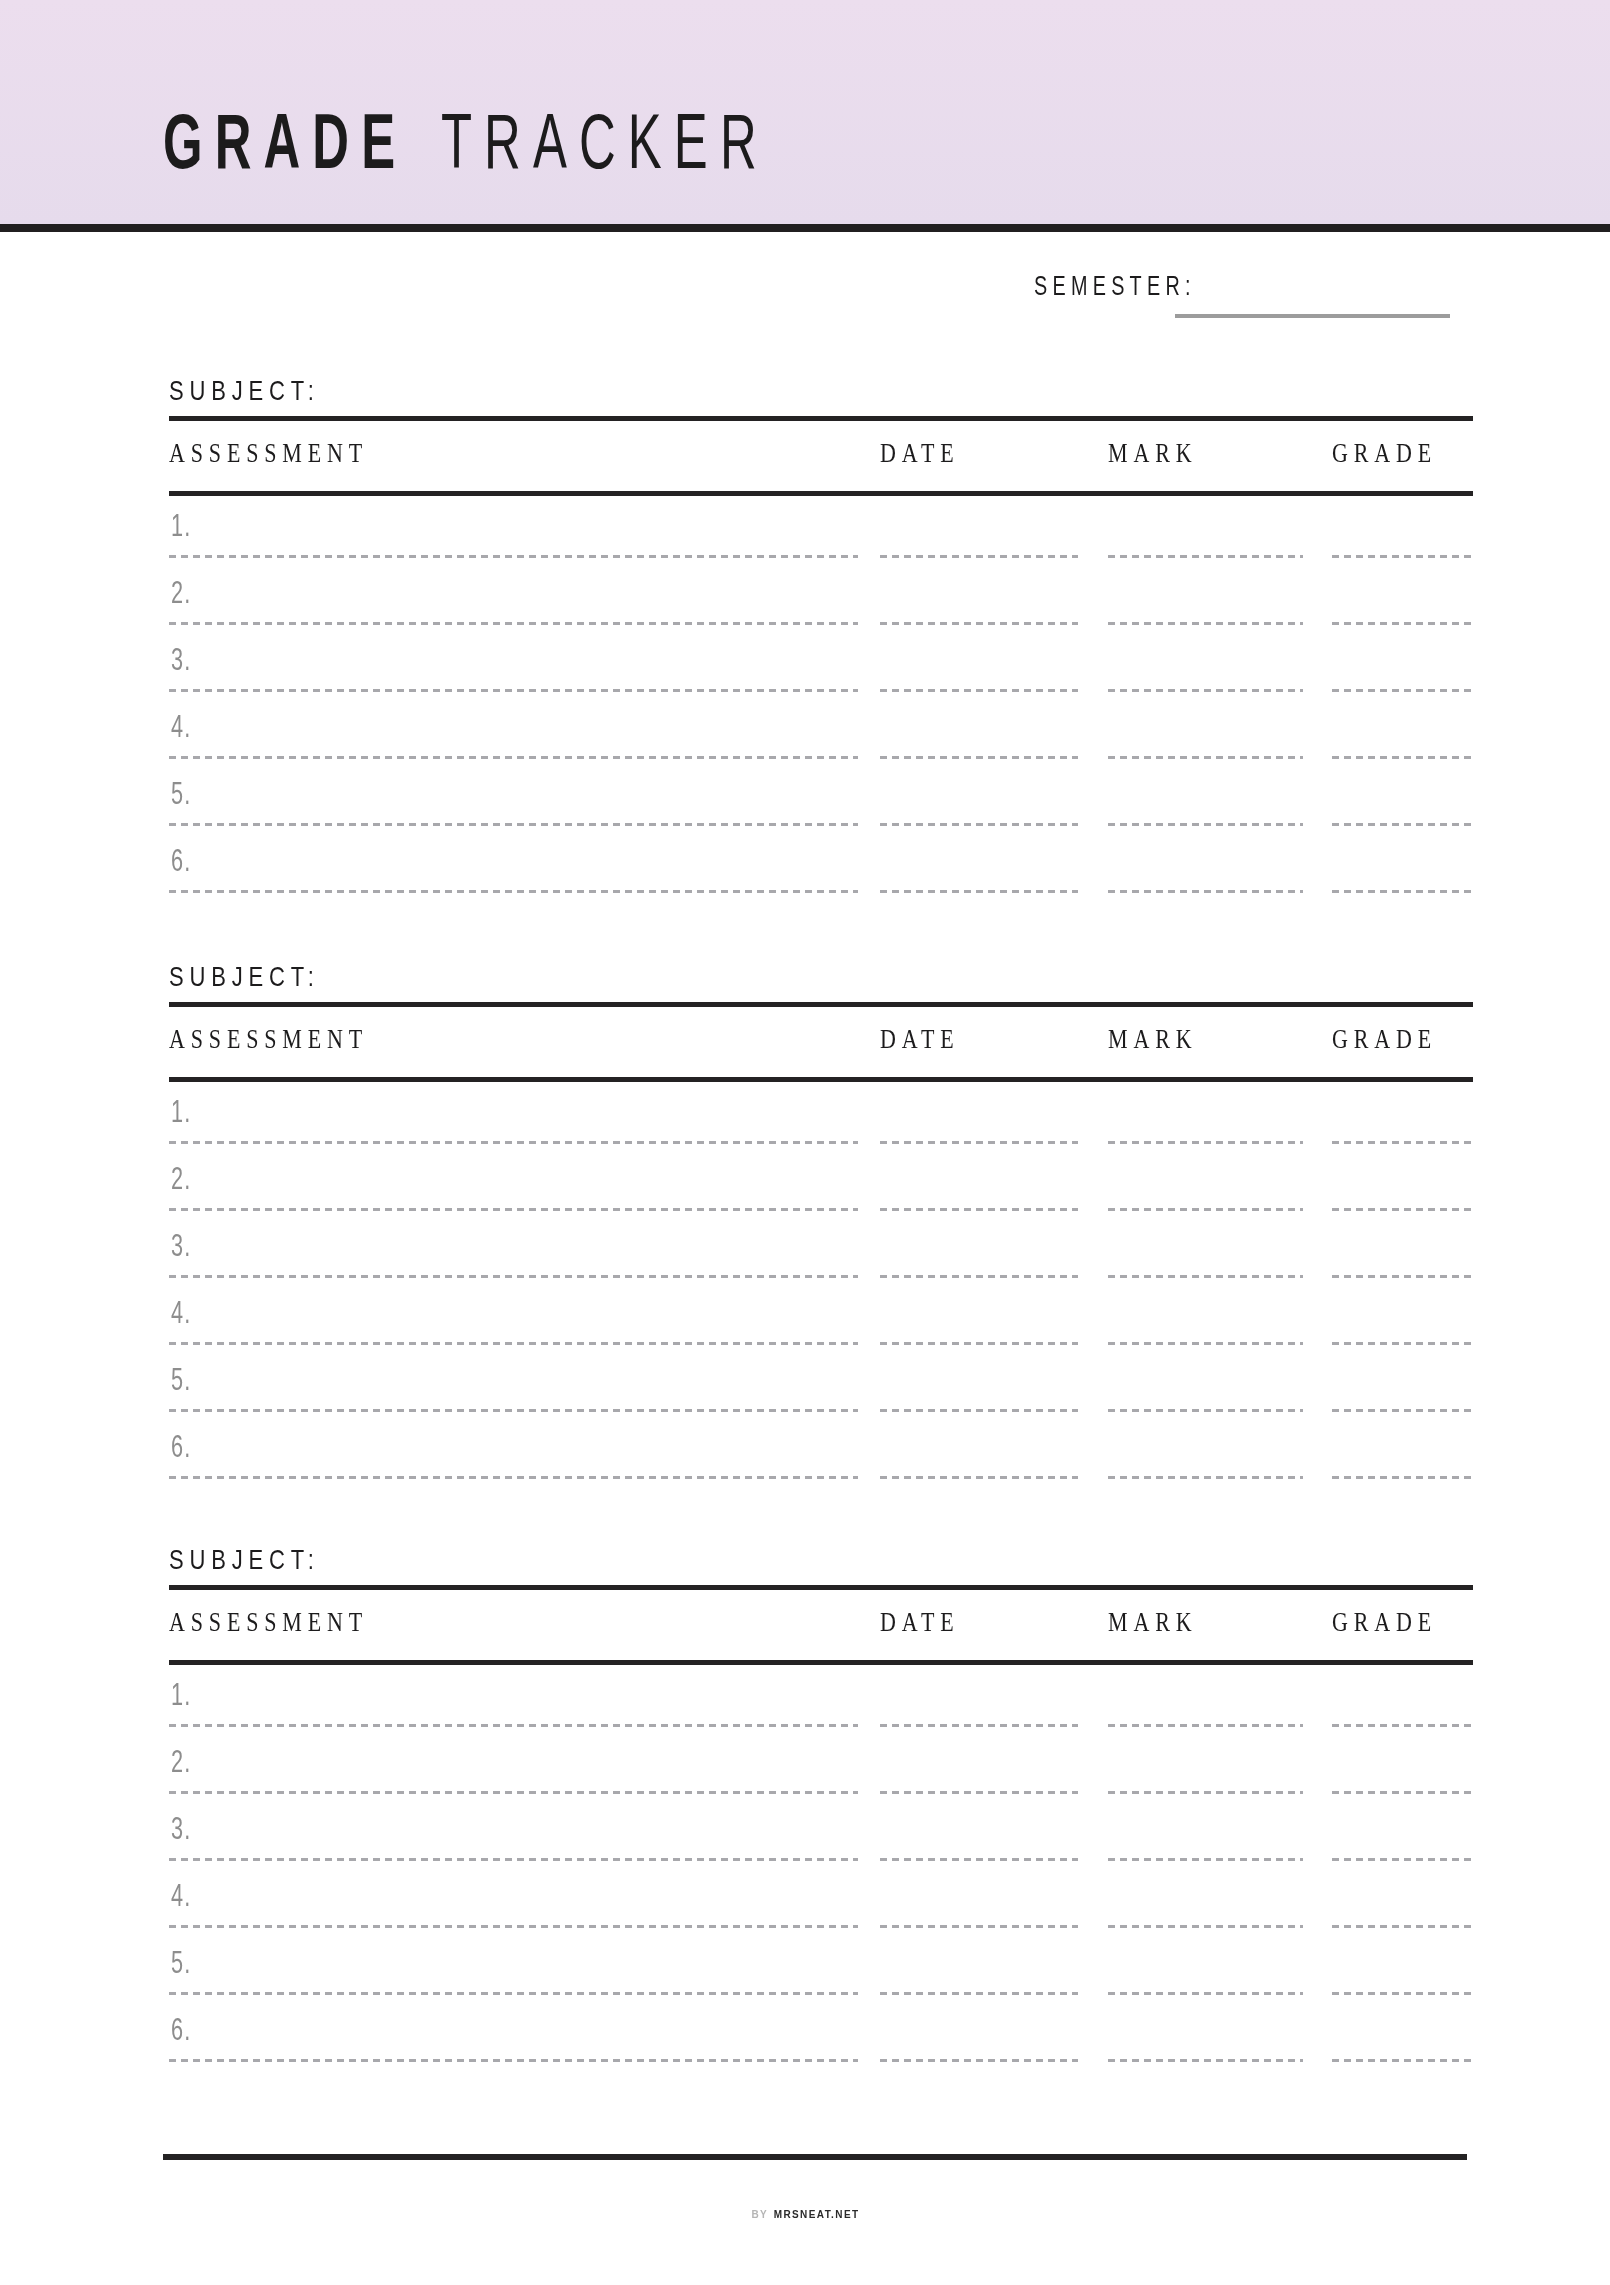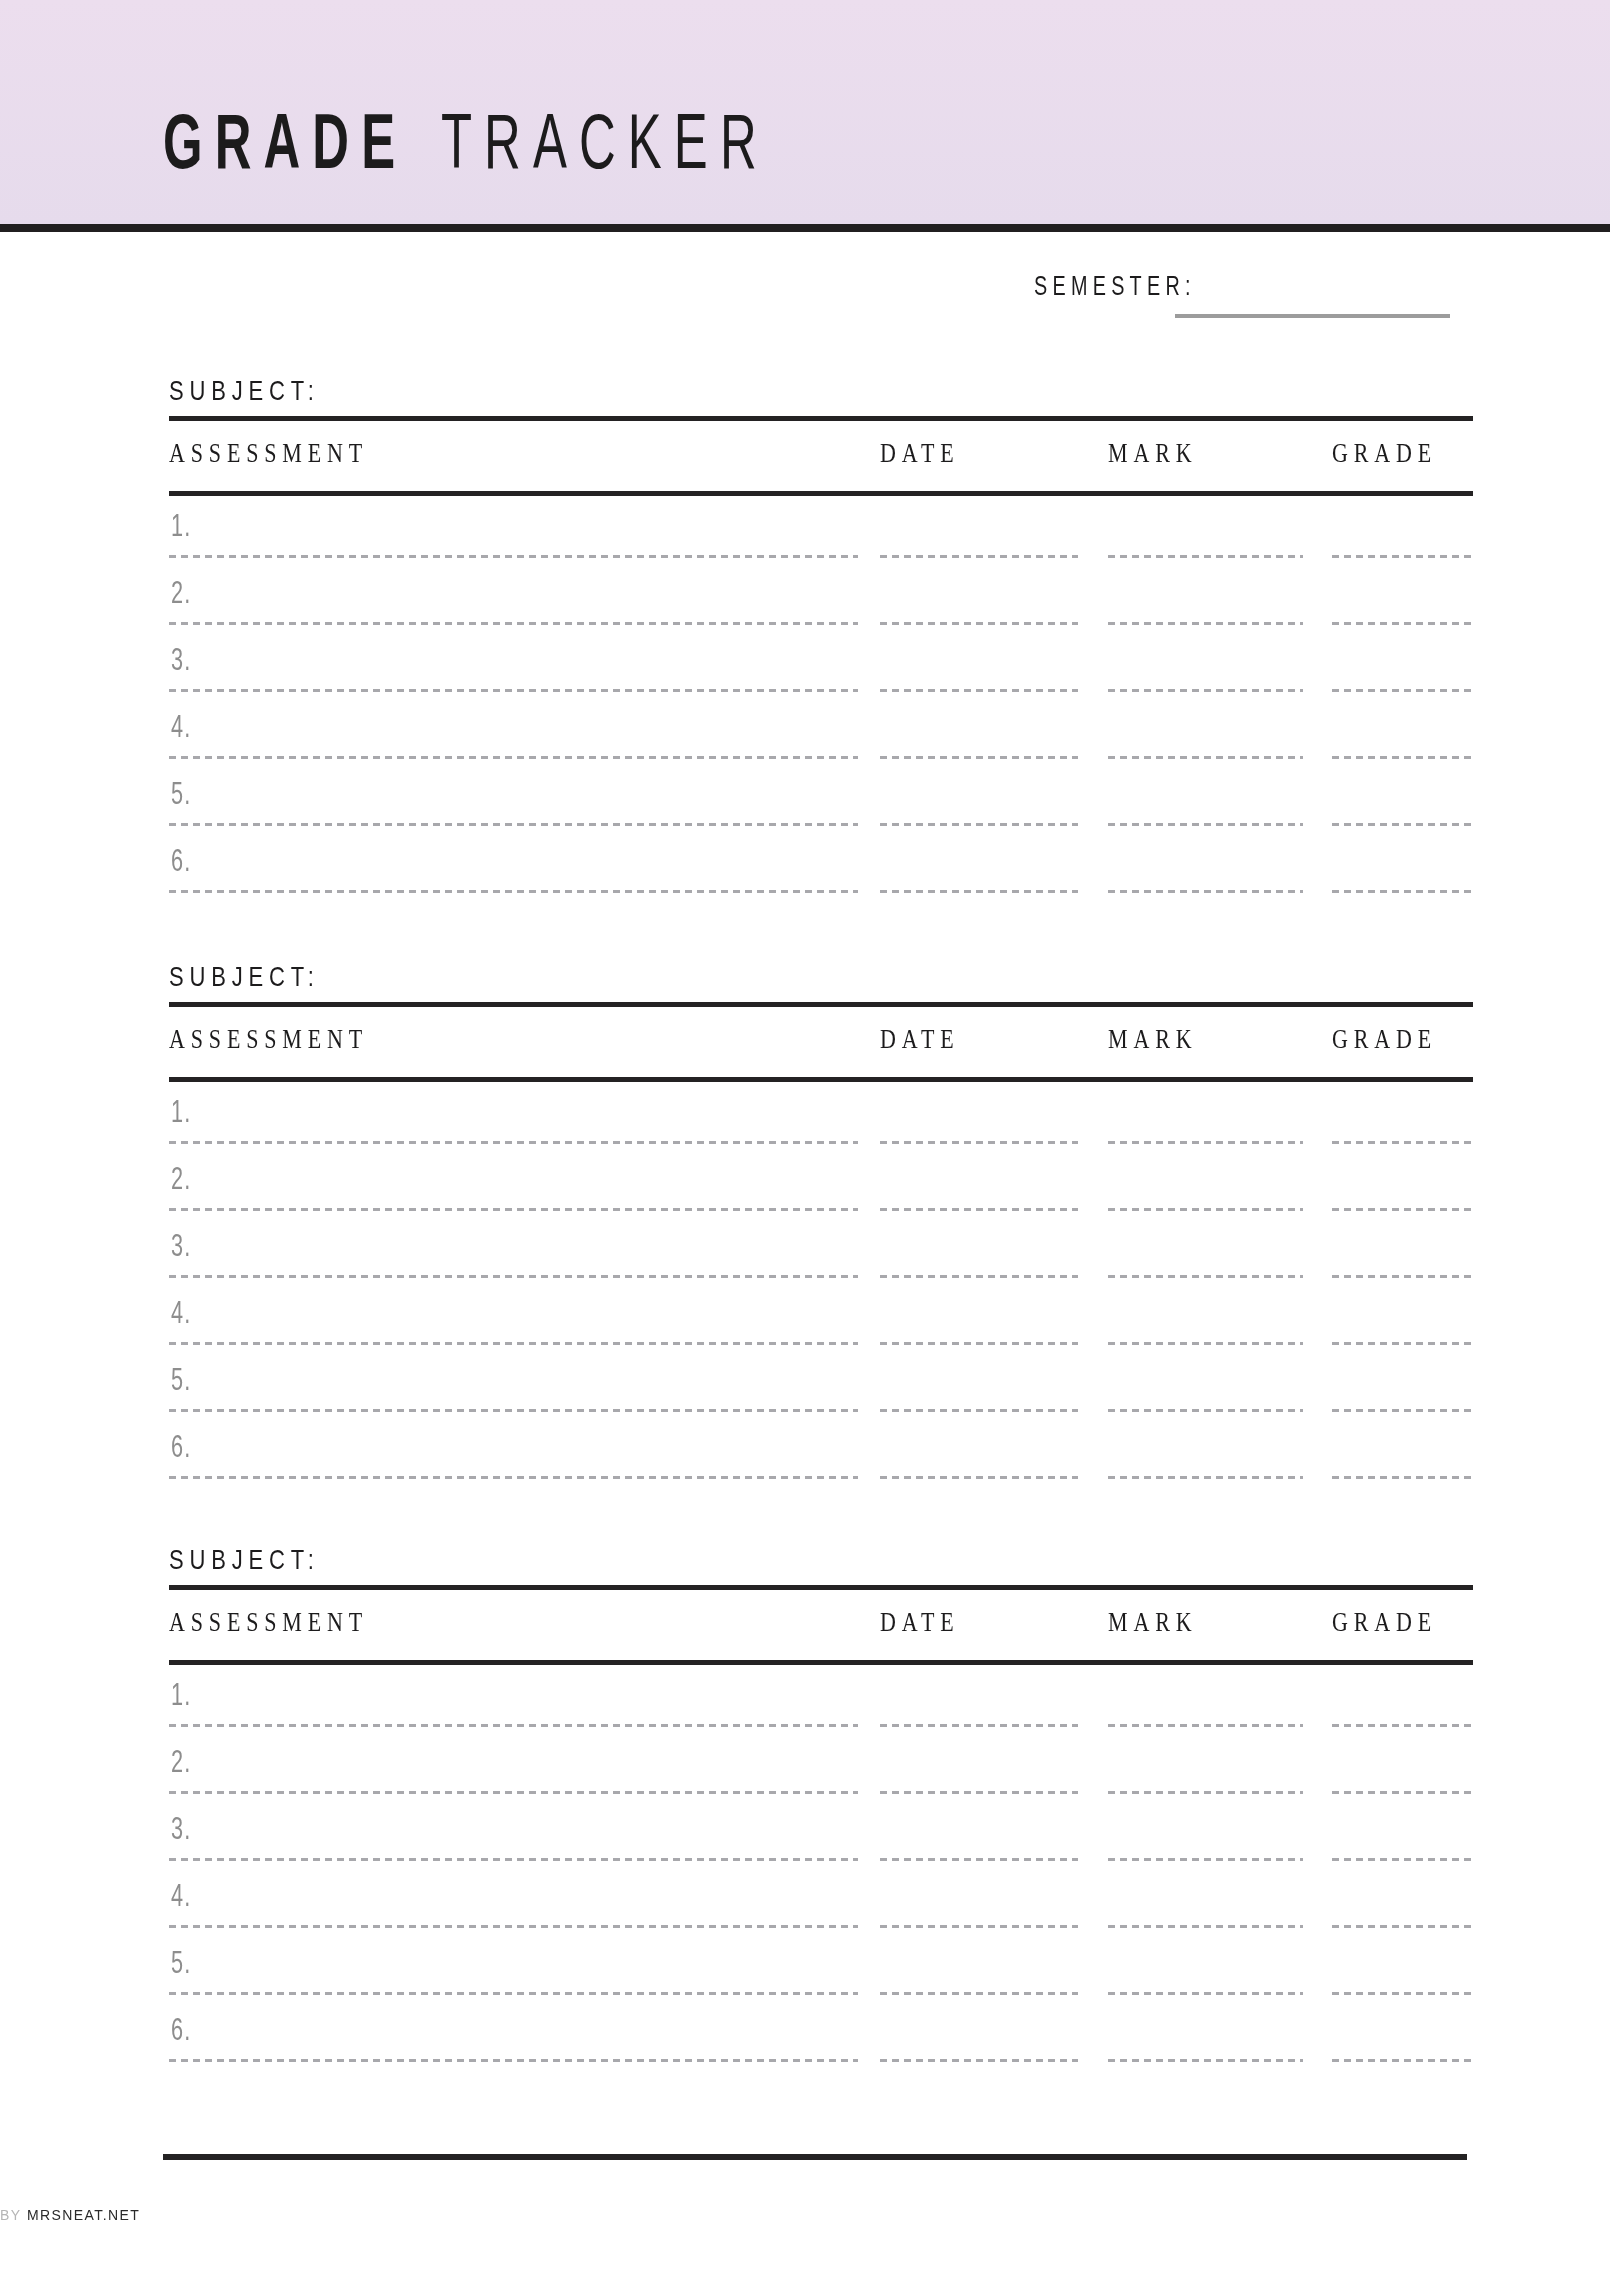--- a/index.html
+++ b/index.html
@@ -76,22 +76,22 @@
     position:absolute;top:47px;height:2.8px;
     background:repeating-linear-gradient(to right,var(--dash-line) 0 7.3px,transparent 7.3px 12px);
   }
   .dash-a{left:0;width:689px;}
   .dash-d{left:711px;width:198px;}
   .dash-m{left:939px;width:195px;}
   .dash-g{left:1163px;width:140px;}
   
   .bottom-rule{position:absolute;left:163px;top:2154px;width:1304px;height:5.5px;background:var(--table-rule);}
   .footer{
-    position:absolute;left:0;right:0;top:2206px;text-align:left;
-    font-size:14px;line-height:18.4px;letter-spacing:1.4px;font-weight:400;white-space:nowrap;
+    position:absolute;left:0;right:0;top:2206px;text-align:center;
+    font-size:10px;line-height:18.4px;letter-spacing:1.4px;font-weight:700;white-space:nowrap;
   }
   .footer .by{color:var(--footer-by);}
   .footer .site{color:var(--footer-site);margin-left:5.5px;}
 </style>
 </head>
 <body>
 
 <div class="page">
 
   <div class="header-band"></div>

